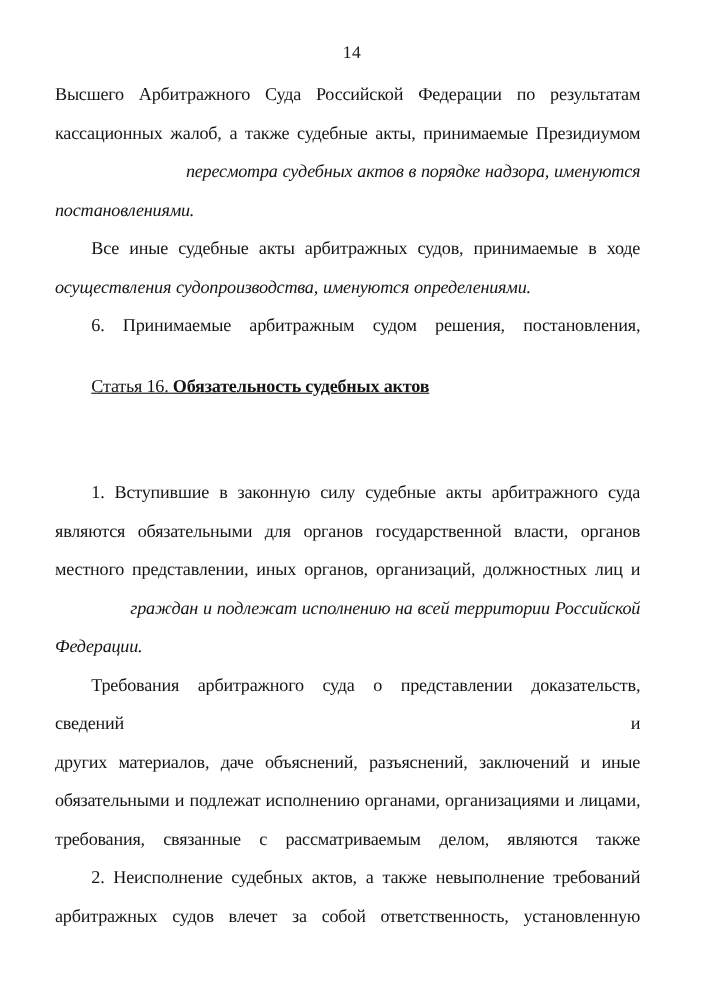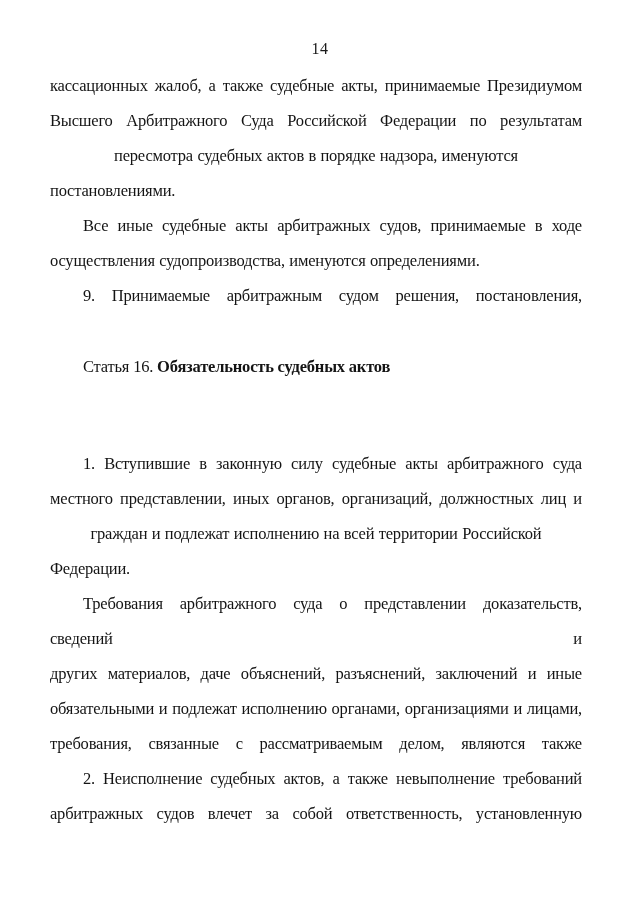--- a/index.html
+++ b/index.html
@@ -36,70 +36,73 @@
   .line {
     line-height: 35px;
     font-size: 16.5px;
     letter-spacing: -0.2px;
     word-spacing: 0.5px;
     text-align: justify;
     text-align-last: justify;
     white-space: normal;
   }
   .line.last {
-    text-align: center;
+    text-align: right;
     text-align-last: left;
+    font-style: italic;
   }
   .line.first {
     text-indent: 33px;
   }
   .heading {
-    margin-top: 36px;
+    margin-top: 20px;
     line-height: 35px;
     font-size: 16.5px;
     letter-spacing: -0.2px;
     text-indent: 33px;
+    text-decoration: underline;
   }
   .heading .title-bold {
     font-weight: bold;
   }
   .para-after-heading {
     margin-top: 62px;
   }
 </style>
 </head>
 <body>
 
 <div class="page">
 
   <div class="page-number">14</div>
 
   <div class="content">
 
     <div class="para">
+      <div class="line">Высшего Арбитражного Суда Российской Федерации по результатам</div>
       <div class="line">кассационных жалоб, а также судебные акты, принимаемые Президиумом</div>
-      <div class="line">Высшего Арбитражного Суда Российской Федерации по результатам</div>
       <div class="line last">пересмотра судебных актов в порядке надзора, именуются постановлениями.</div>
     </div>
 
     <div class="para">
       <div class="line first">Все иные судебные акты арбитражных судов, принимаемые в ходе</div>
       <div class="line last">осуществления судопроизводства, именуются определениями.</div>
     </div>
 
     <div class="para">
-      <div class="line first">9. Принимаемые арбитражным судом решения, постановления,</div>
+      <div class="line first">6. Принимаемые арбитражным судом решения, постановления,</div>
     </div>
 
     <div class="heading">
       <span>Статья 16. </span><span class="title-bold">Обязательность судебных актов</span>
     </div>
 
     <div class="para para-after-heading">
       <div class="line first">1. Вступившие в законную силу судебные акты арбитражного суда</div>
+      <div class="line">являются обязательными для органов государственной власти, органов</div>
       <div class="line">местного представлении, иных органов, организаций, должностных лиц и</div>
       <div class="line last">граждан и подлежат исполнению на всей территории Российской Федерации.</div>
     </div>
 
     <div class="para">
       <div class="line first">Требования арбитражного суда о представлении доказательств, сведений и</div>
       <div class="line">других материалов, даче объяснений, разъяснений, заключений и иные</div>
       <div class="line">обязательными и подлежат исполнению органами, организациями и лицами,</div>
       <div class="line">требования, связанные с рассматриваемым делом, являются также</div>
     </div>

